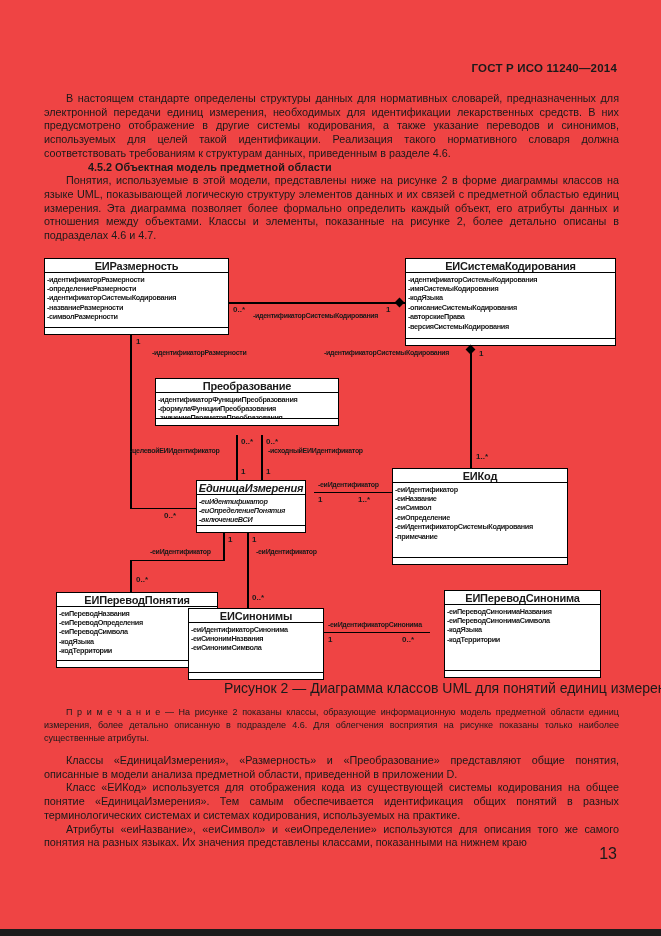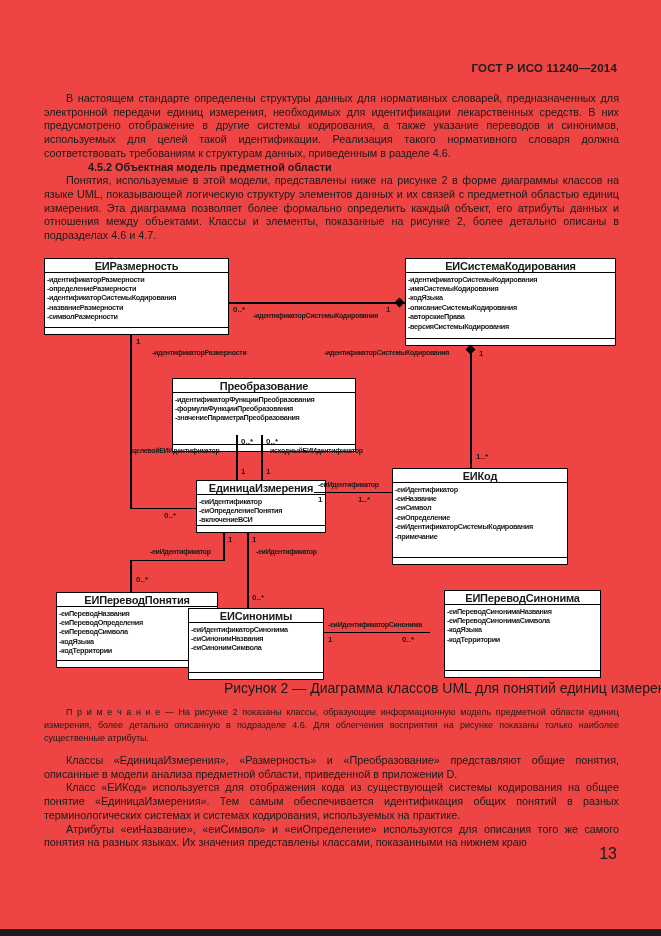--- a/index.html
+++ b/index.html
@@ -91,31 +91,31 @@
         <div class="uml-attr">-идентификаторСистемыКодирования</div>
         <div class="uml-attr">-имяСистемыКодирования</div>
         <div class="uml-attr">-кодЯзыка</div>
         <div class="uml-attr">-описаниеСистемыКодирования</div>
         <div class="uml-attr">-авторскиеПрава</div>
         <div class="uml-attr">-версияСистемыКодирования</div>
       </div>
       <div class="uml-empty"></div>
     </div>
 
-    <div class="uml-box" style="left:172px; top:378px; width:184px; height:74px;">
+    <div class="uml-box" style="left:155px; top:378px; width:184px; height:48px;">
       <div class="uml-title">Преобразование</div>
       <div class="uml-attrs">
         <div class="uml-attr">-идентификаторФункцииПреобразования</div>
         <div class="uml-attr">-формулаФункцииПреобразования</div>
         <div class="uml-attr">-значениеПараметраПреобразования</div>
       </div>
       <div class="uml-empty"></div>
     </div>
 
-    <div class="uml-box" style="left:196px; top:480px; width:130px; height:53px;">
+    <div class="uml-box" style="left:196px; top:480px; width:110px; height:53px;font-style:italic;">
       <div class="uml-title">ЕдиницаИзмерения</div>
       <div class="uml-attrs">
         <div class="uml-attr">-еиИдентификатор</div>
         <div class="uml-attr">-еиОпределениеПонятия</div>
         <div class="uml-attr">-включениеВСИ</div>
       </div>
       <div class="uml-empty"></div>
     </div>
 
     <div class="uml-box" style="left:392px; top:468px; width:176px; height:97px;">

